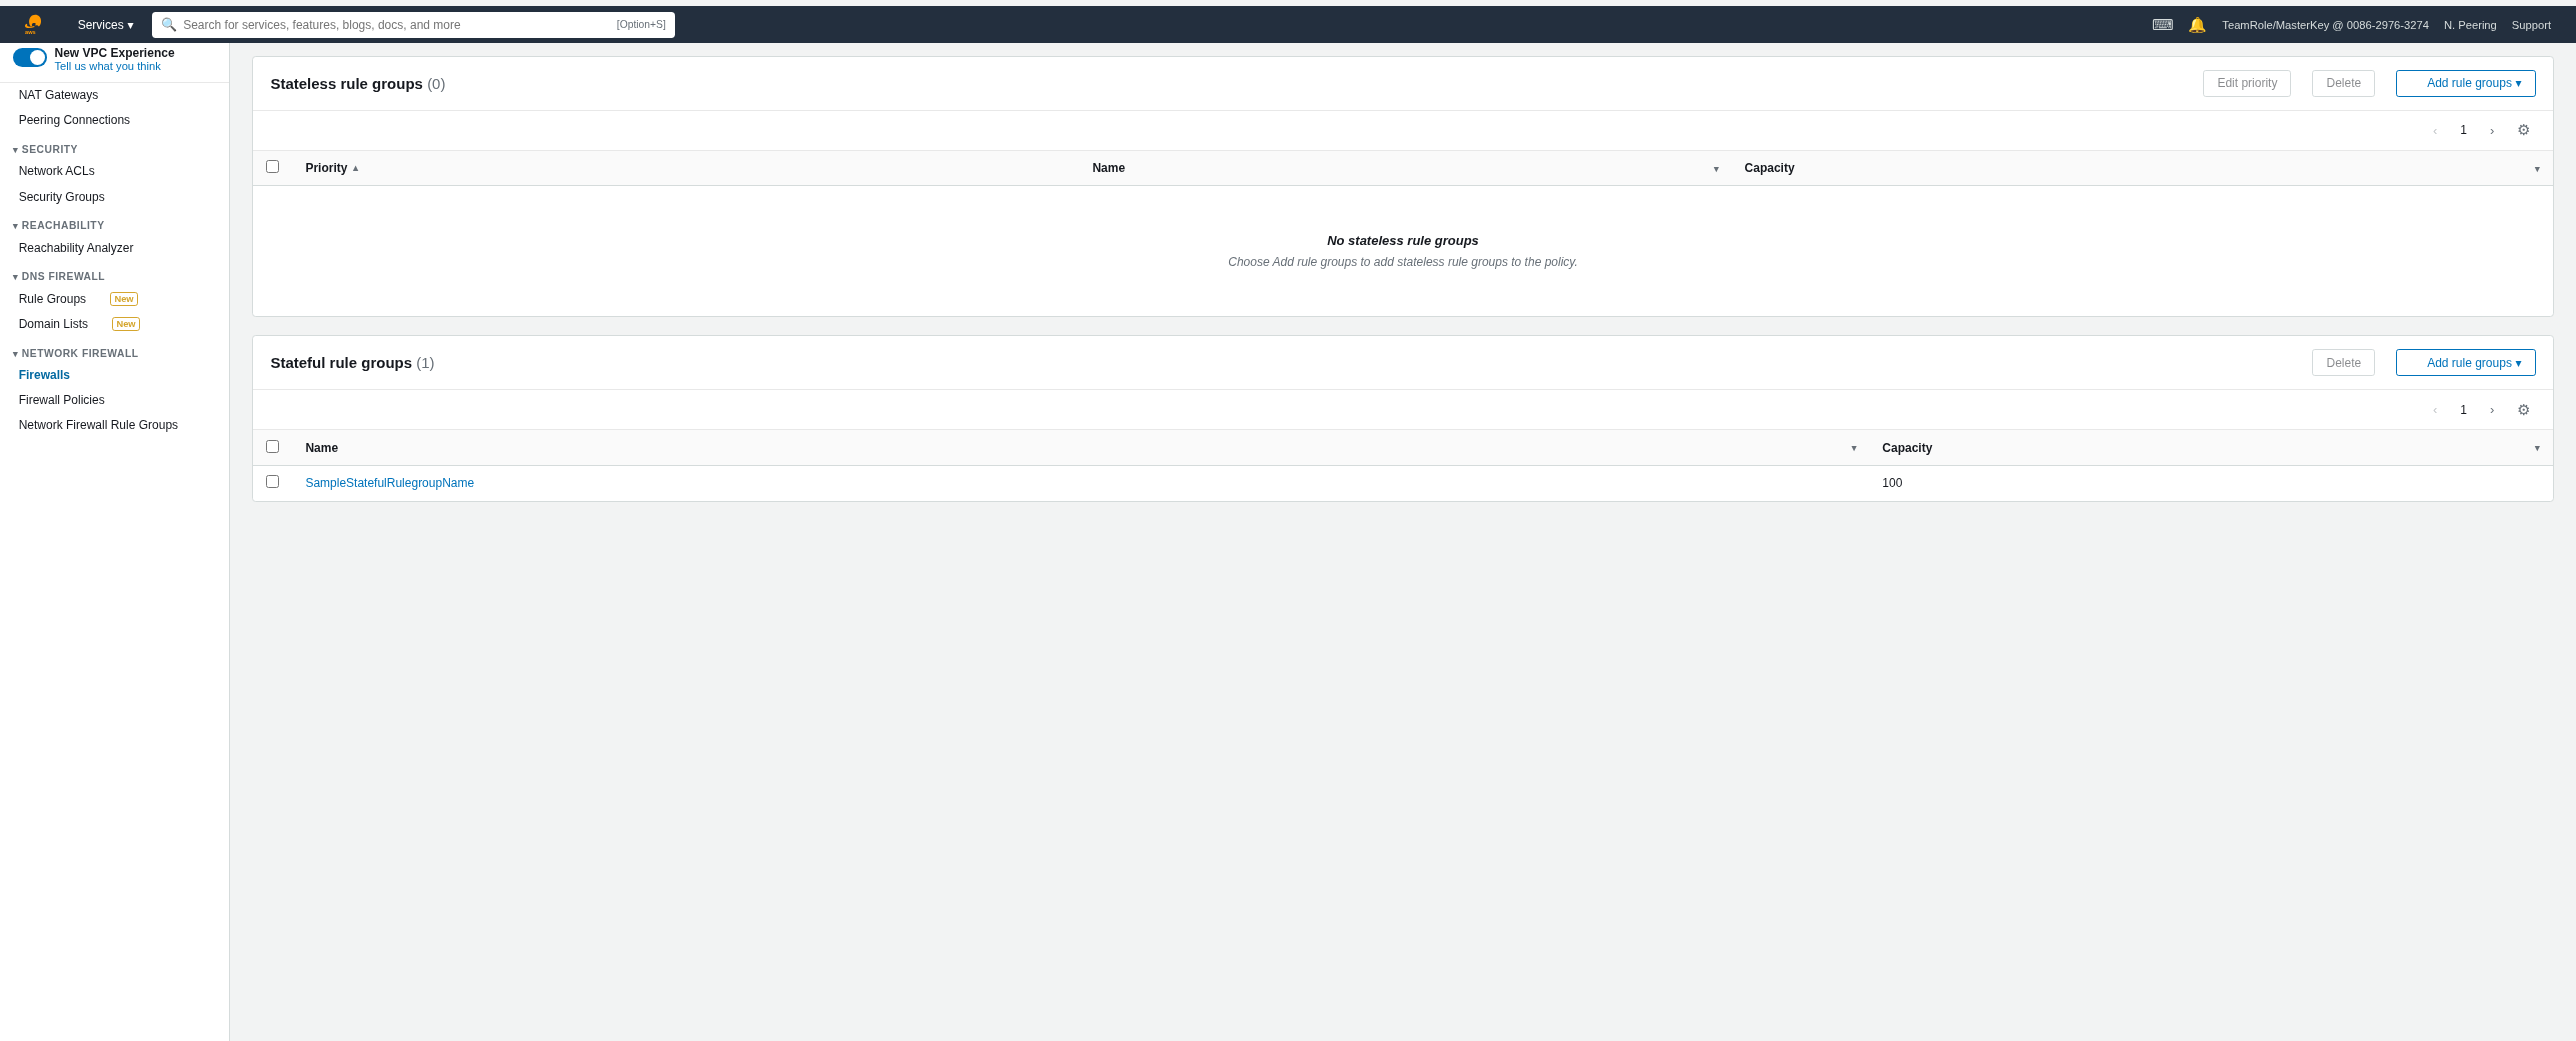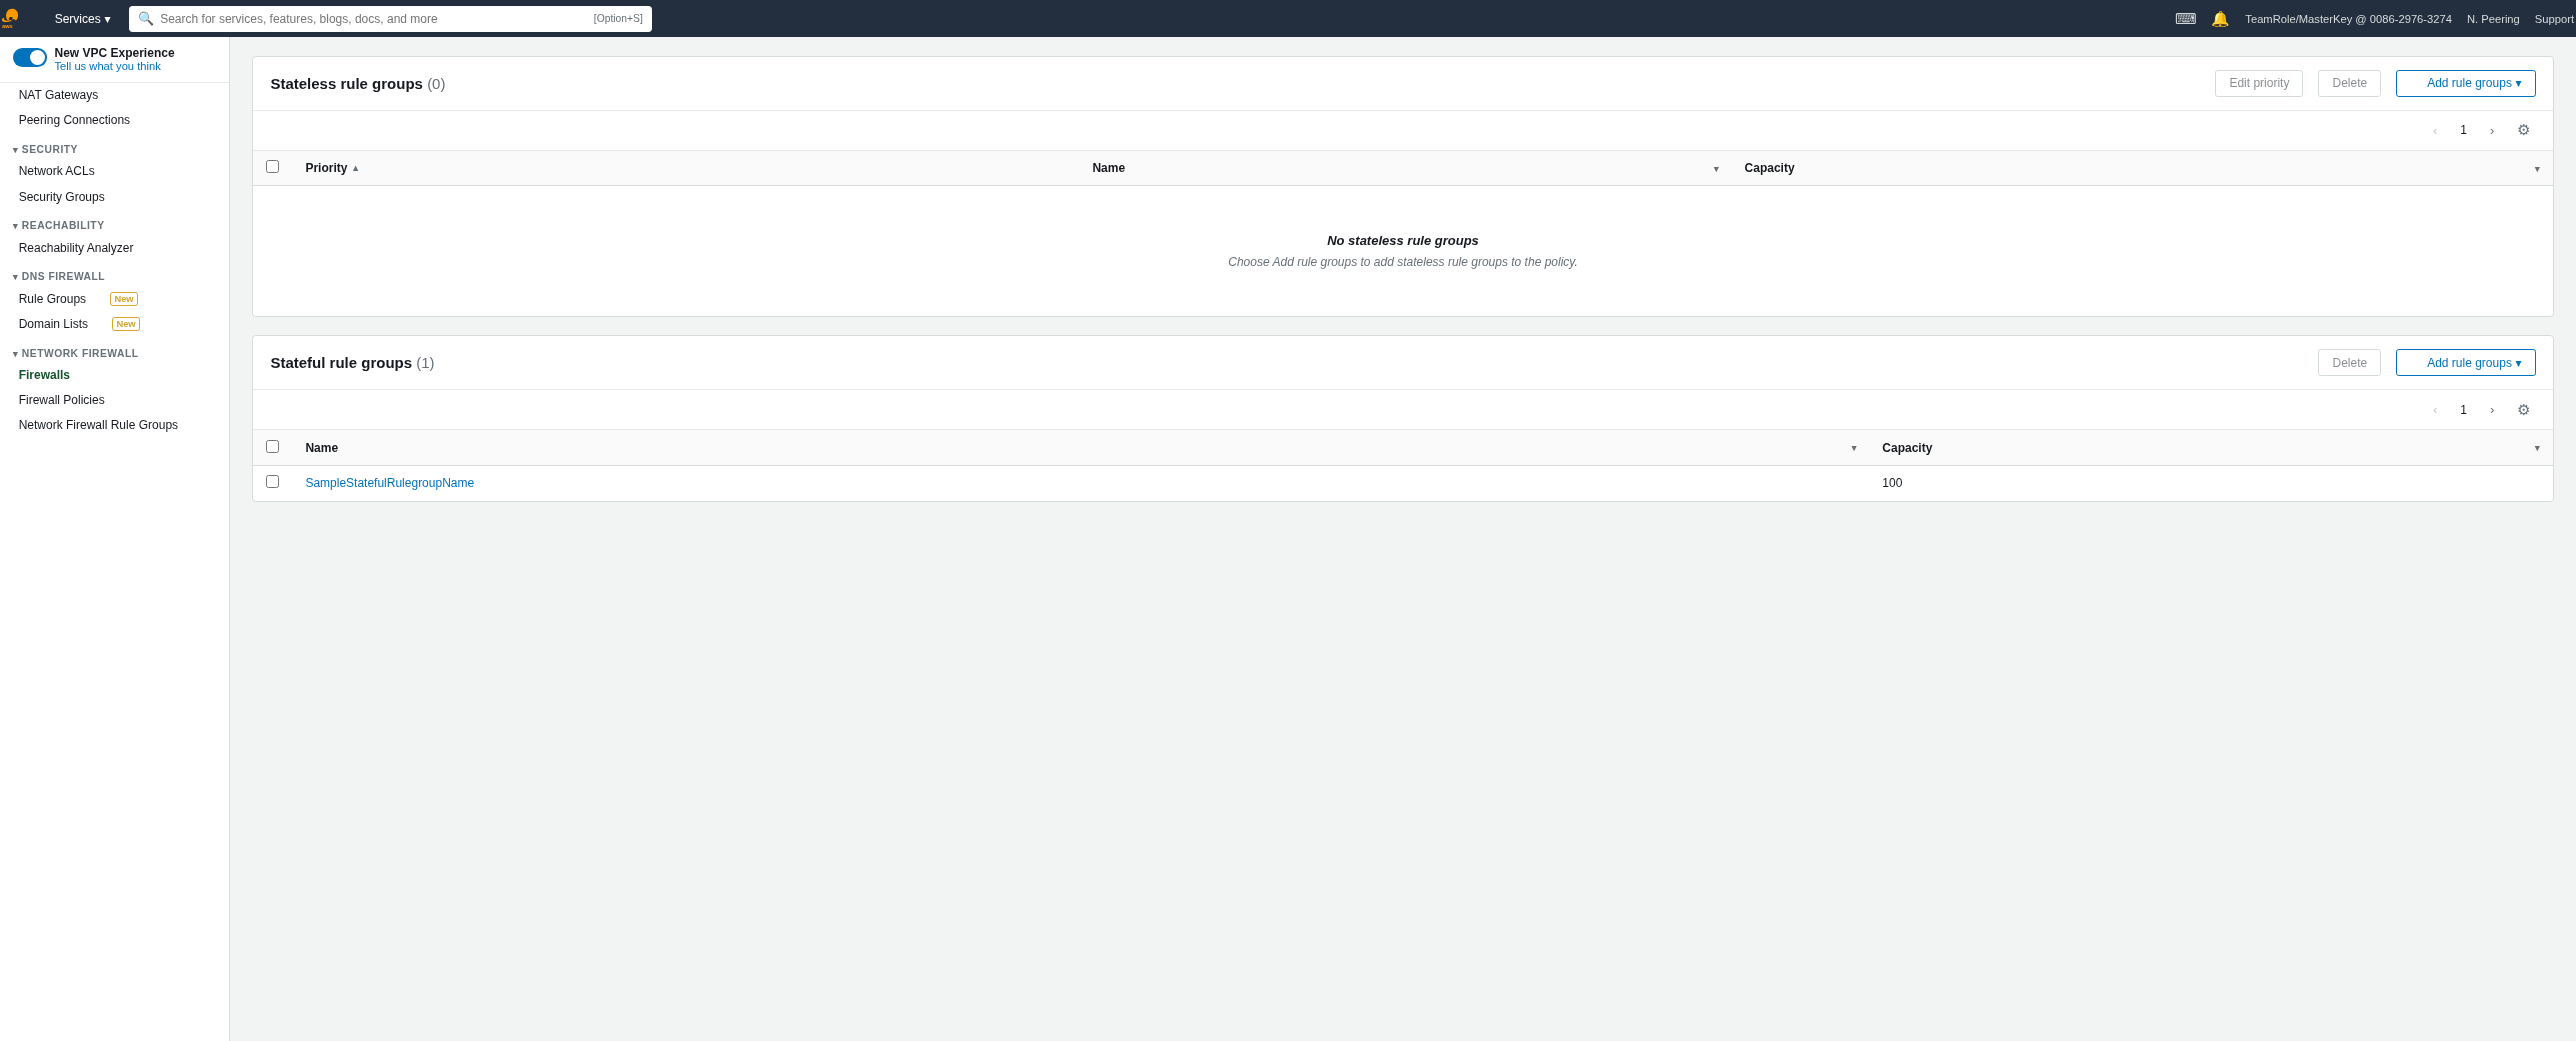--- a/index.html
+++ b/index.html
@@ -1,21 +1,21 @@
 <!DOCTYPE html>
 <html style="font-size:15px"><head>
   <meta charset="utf-8">
   <style>
     * { box-sizing: border-box; margin: 0; padding: 0; }
     body { font-family: "Amazon Ember", Arial, sans-serif; font-size: 13px; background: #f2f3f3; color: #16191f; }
 
     
     .top-nav {
       display: flex; align-items: center; background: #232f3e; color: #fff;
-      height: 37px; padding: 0 2px; gap: 11.2px; position: fixed; top: 0; left: 0; right: 0; z-index: 100;
+      height: 37px; padding: 0 25px; gap: 11.2px; position: fixed; top: 6px; left: 0; right: 0; z-index: 100;
     }
     .aws-logo { display: flex; align-items: center; gap: 3.7px; }
     .aws-logo svg { width: 34px; height: 20.5px; }
     .services-btn {
       display: flex; align-items: center; gap: 3.7px; color: #fff;
       font-size: 12px; cursor: pointer; padding: 3.7px 7.5px; border-radius: 2.8px;
     }
     .search-bar {
       flex: 1; max-width: 523px; display: flex; align-items: center;
       background: #fff; border-radius: 3.7px; padding: 0 9.3px; height: 26px; gap: 5.6px;
@@ -61,21 +61,21 @@
     
     .sidebar-section-label {
       font-size: 10.3px; font-weight: 700; color: #687078; letter-spacing: 0.5px;
       padding: 11.2px 13px 3.7px 13px; text-transform: uppercase; display: flex; align-items: center; gap: 3.7px;
     }
     .sidebar-section-label .arrow { font-size: 9.3px; }
     .sidebar-item {
       padding: 5.6px 13px 5.6px 18.7px; font-size: 12px; color: #16191f; cursor: pointer;
       display: flex; align-items: center; gap: 3.7px;
     }
-    .sidebar-item.active { color: #14532d; font-weight: 600; }
+    .sidebar-item.active { color: #0369a1; font-weight: 600; }
     .badge-new {
       font-size: 9.3px; font-weight: 700; color: #d5a62e; padding: 0.9px 3.7px;
       border: 0.9px solid #d5a62e; border-radius: 2.8px; margin-left: 20px;
     }
 
     
     .main { flex: 1; overflow-y: auto; padding: 18.7px 22.4px; background: #f2f3f3; }
 
     
     .rule-section {
@@ -83,21 +83,21 @@
       margin-bottom: 18.7px;
     }
     .rule-section-header {
       display: flex; align-items: center; justify-content: space-between;
       padding: 13px 17px; border-bottom: 0.9px solid #e8e8e8;
     }
     .rule-section-title {
       font-size: 15px; font-weight: 700; color: #16191f;
     }
     .rule-section-title .count { font-weight: 400; color: #687078; }
-    .header-actions { display: flex; align-items: flex-start; gap: 15px; }
+    .header-actions { display: flex; align-items: flex-start; gap: 21px; }
 
     
     .btn {
       padding: 5.6px 13px; font-size: 12px; border-radius: 2.8px; cursor: pointer;
       border: 0.9px solid #aab7b8; background: #fff; color: #16191f; white-space: nowrap;
     }
     .btn.disabled { opacity: 0.5; cursor: default; }
     .btn-primary {
       background: #fff; border: 0.9px solid #aab7b8; color: #16191f;
       display: flex; align-items: center; gap: 3.7px; padding-left: 30px;

